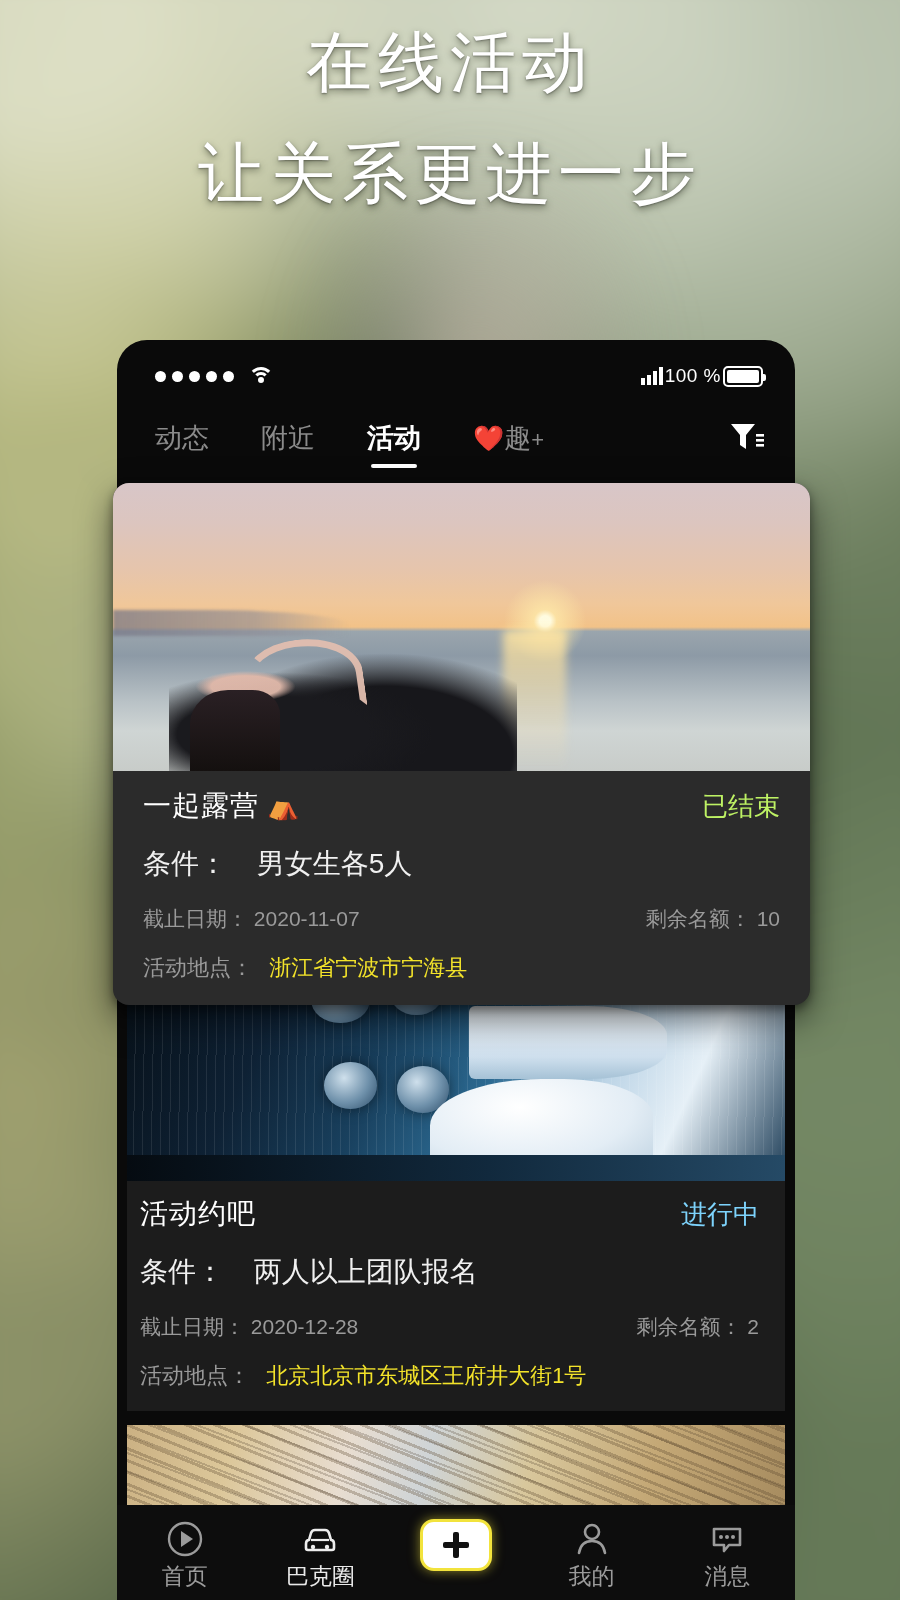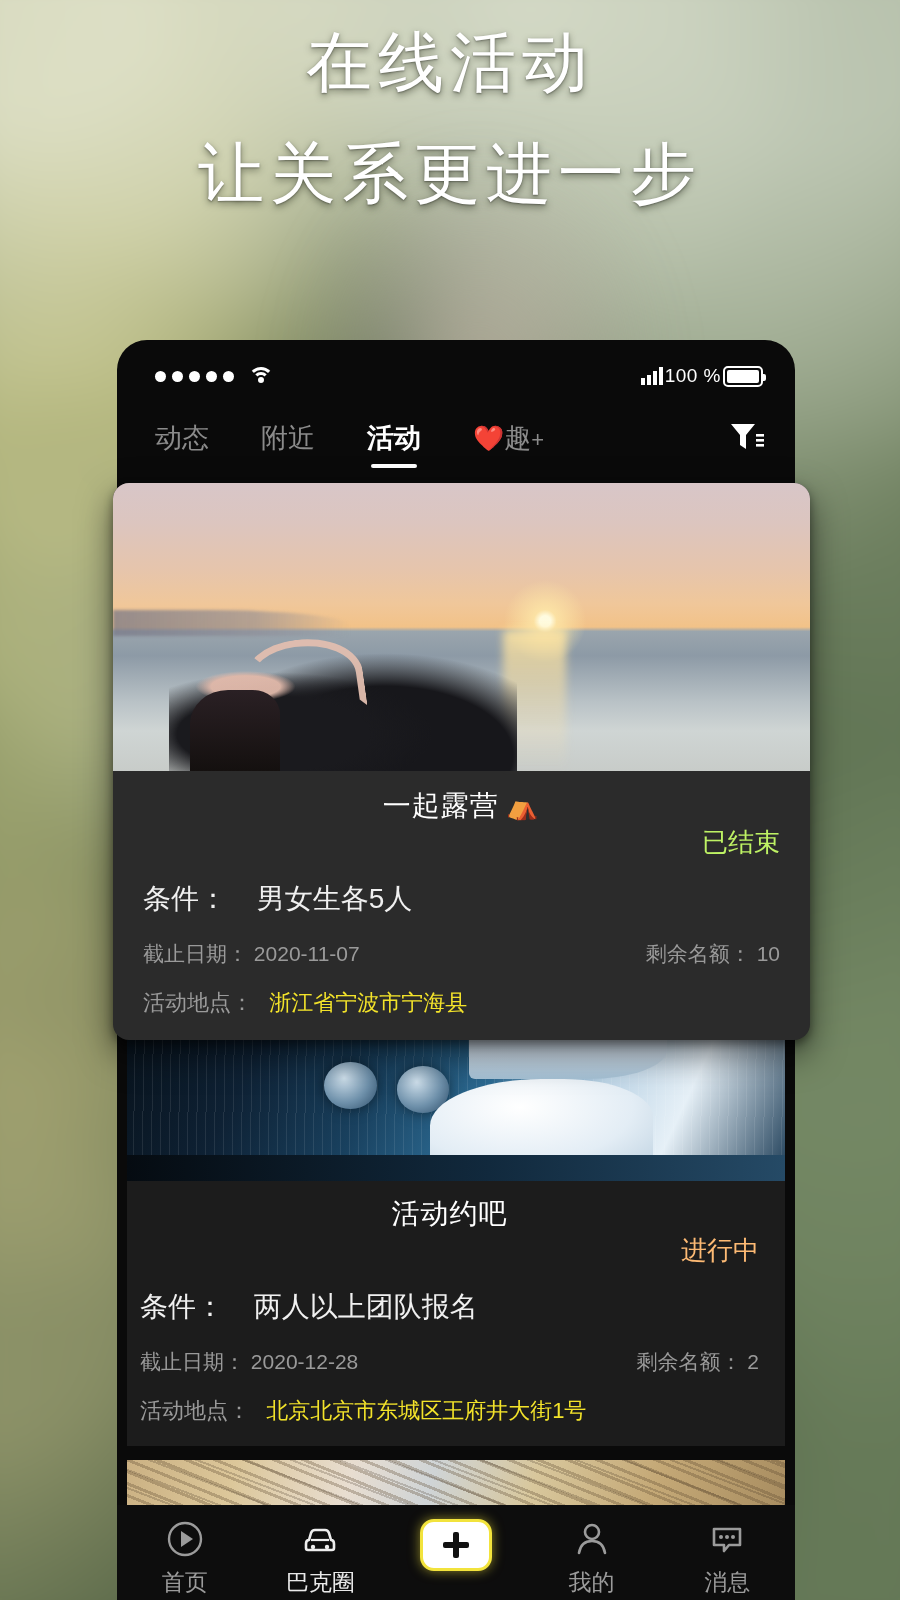--- a/index.html
+++ b/index.html
@@ -119,21 +119,21 @@
   .filter-btn { margin-left: auto; padding-bottom: 12px; }
 
   
   .list { position: relative; height: 1140px; }
 
   .card {
     background: #1c1c1c; margin: 0 10px;
   }
   .card .thumb { width: 100%; display: block; }
   .card-body { padding: 14px 26px 20px 13px; }
-  .row1 { display: flex; align-items: center; flex-direction: column; }
+  .row1 { display: flex; align-items: center; }
   .title { color: #fff; font-size: 28px; letter-spacing: 1px; }
   .title .emoji { margin-left: 8px; font-size: 26px; }
   .status { margin-left: auto; font-size: 26px; font-weight: 500; }
   .cond { color: #f0f0f0; font-size: 28px; margin-top: 20px; }
   .cond .lbl { color: #f0f0f0; }
   .cond .val { margin-left: 22px; }
   .row3 { display: flex; margin-top: 22px; color: #9a9a9a; font-size: 21px; }
   .row3 .right { margin-left: auto; }
   .row4 { margin-top: 20px; font-size: 22px; color: #9a9a9a; }
   .row4 .loc { margin-left: 10px; }
@@ -232,21 +232,21 @@
       linear-gradient(104deg, #cbb183 0%, #dcc79a 16%, #e8ddd0 33%, #cfd4d6 45%, #d8c79c 60%, #c4a876 78%, #a58a5e 100%);
   }
 
   
   .bottomnav {
     position: absolute; left: 0; bottom: 0; width: 678px; height: 105px;
     background: #0d0d0d;
     display: flex; align-items: flex-start; padding-top: 12px;
   }
   .nav-item { flex: 1; display: flex; flex-direction: column; align-items: center; }
-  .nav-item .lbl { font-size: 23px; color: #9b9b9b; margin-top: 6px; }
+  .nav-item .lbl { font-size: 23px; color: #9b9b9b; }
   .nav-item.active .lbl { color: #e9e9e9; }
   .nav-ico { height: 44px; display: flex; align-items: center; justify-content: center; }
   .fab {
     width: 72px; height: 52px; background: #ffffff;
     border: 3px solid #f2e33c; border-radius: 14px;
     display: flex; align-items: center; justify-content: center;
     box-shadow: 0 0 12px rgba(242,227,60,.55);
     margin-top: 2px;
   }
   .fab .pl { position: relative; width: 26px; height: 26px; }
@@ -325,21 +325,21 @@
             <span class="roll r2"></span>
           <span class="roll r3"></span>
             <span class="roll r4"></span>
           <span class="white1"></span>
             <span class="white2"></span>
           <span class="base"></span>
         </div>
         <div class="card-body">
           <div class="row1">
             <div class="title">活动约吧</div>
-            <div class="status" style="color:#fdba74">进行中</div>
+            <div class="status" style="color:#7dd3fc">进行中</div>
           </div>
           <div class="cond">
             <span class="lbl">条件：</span>
             <span class="val">两人以上团队报名</span>
           </div>
           <div class="row3">
             <div>
               <span>截止日期：</span>
               <span>2020-12-28</span>
             </div>

